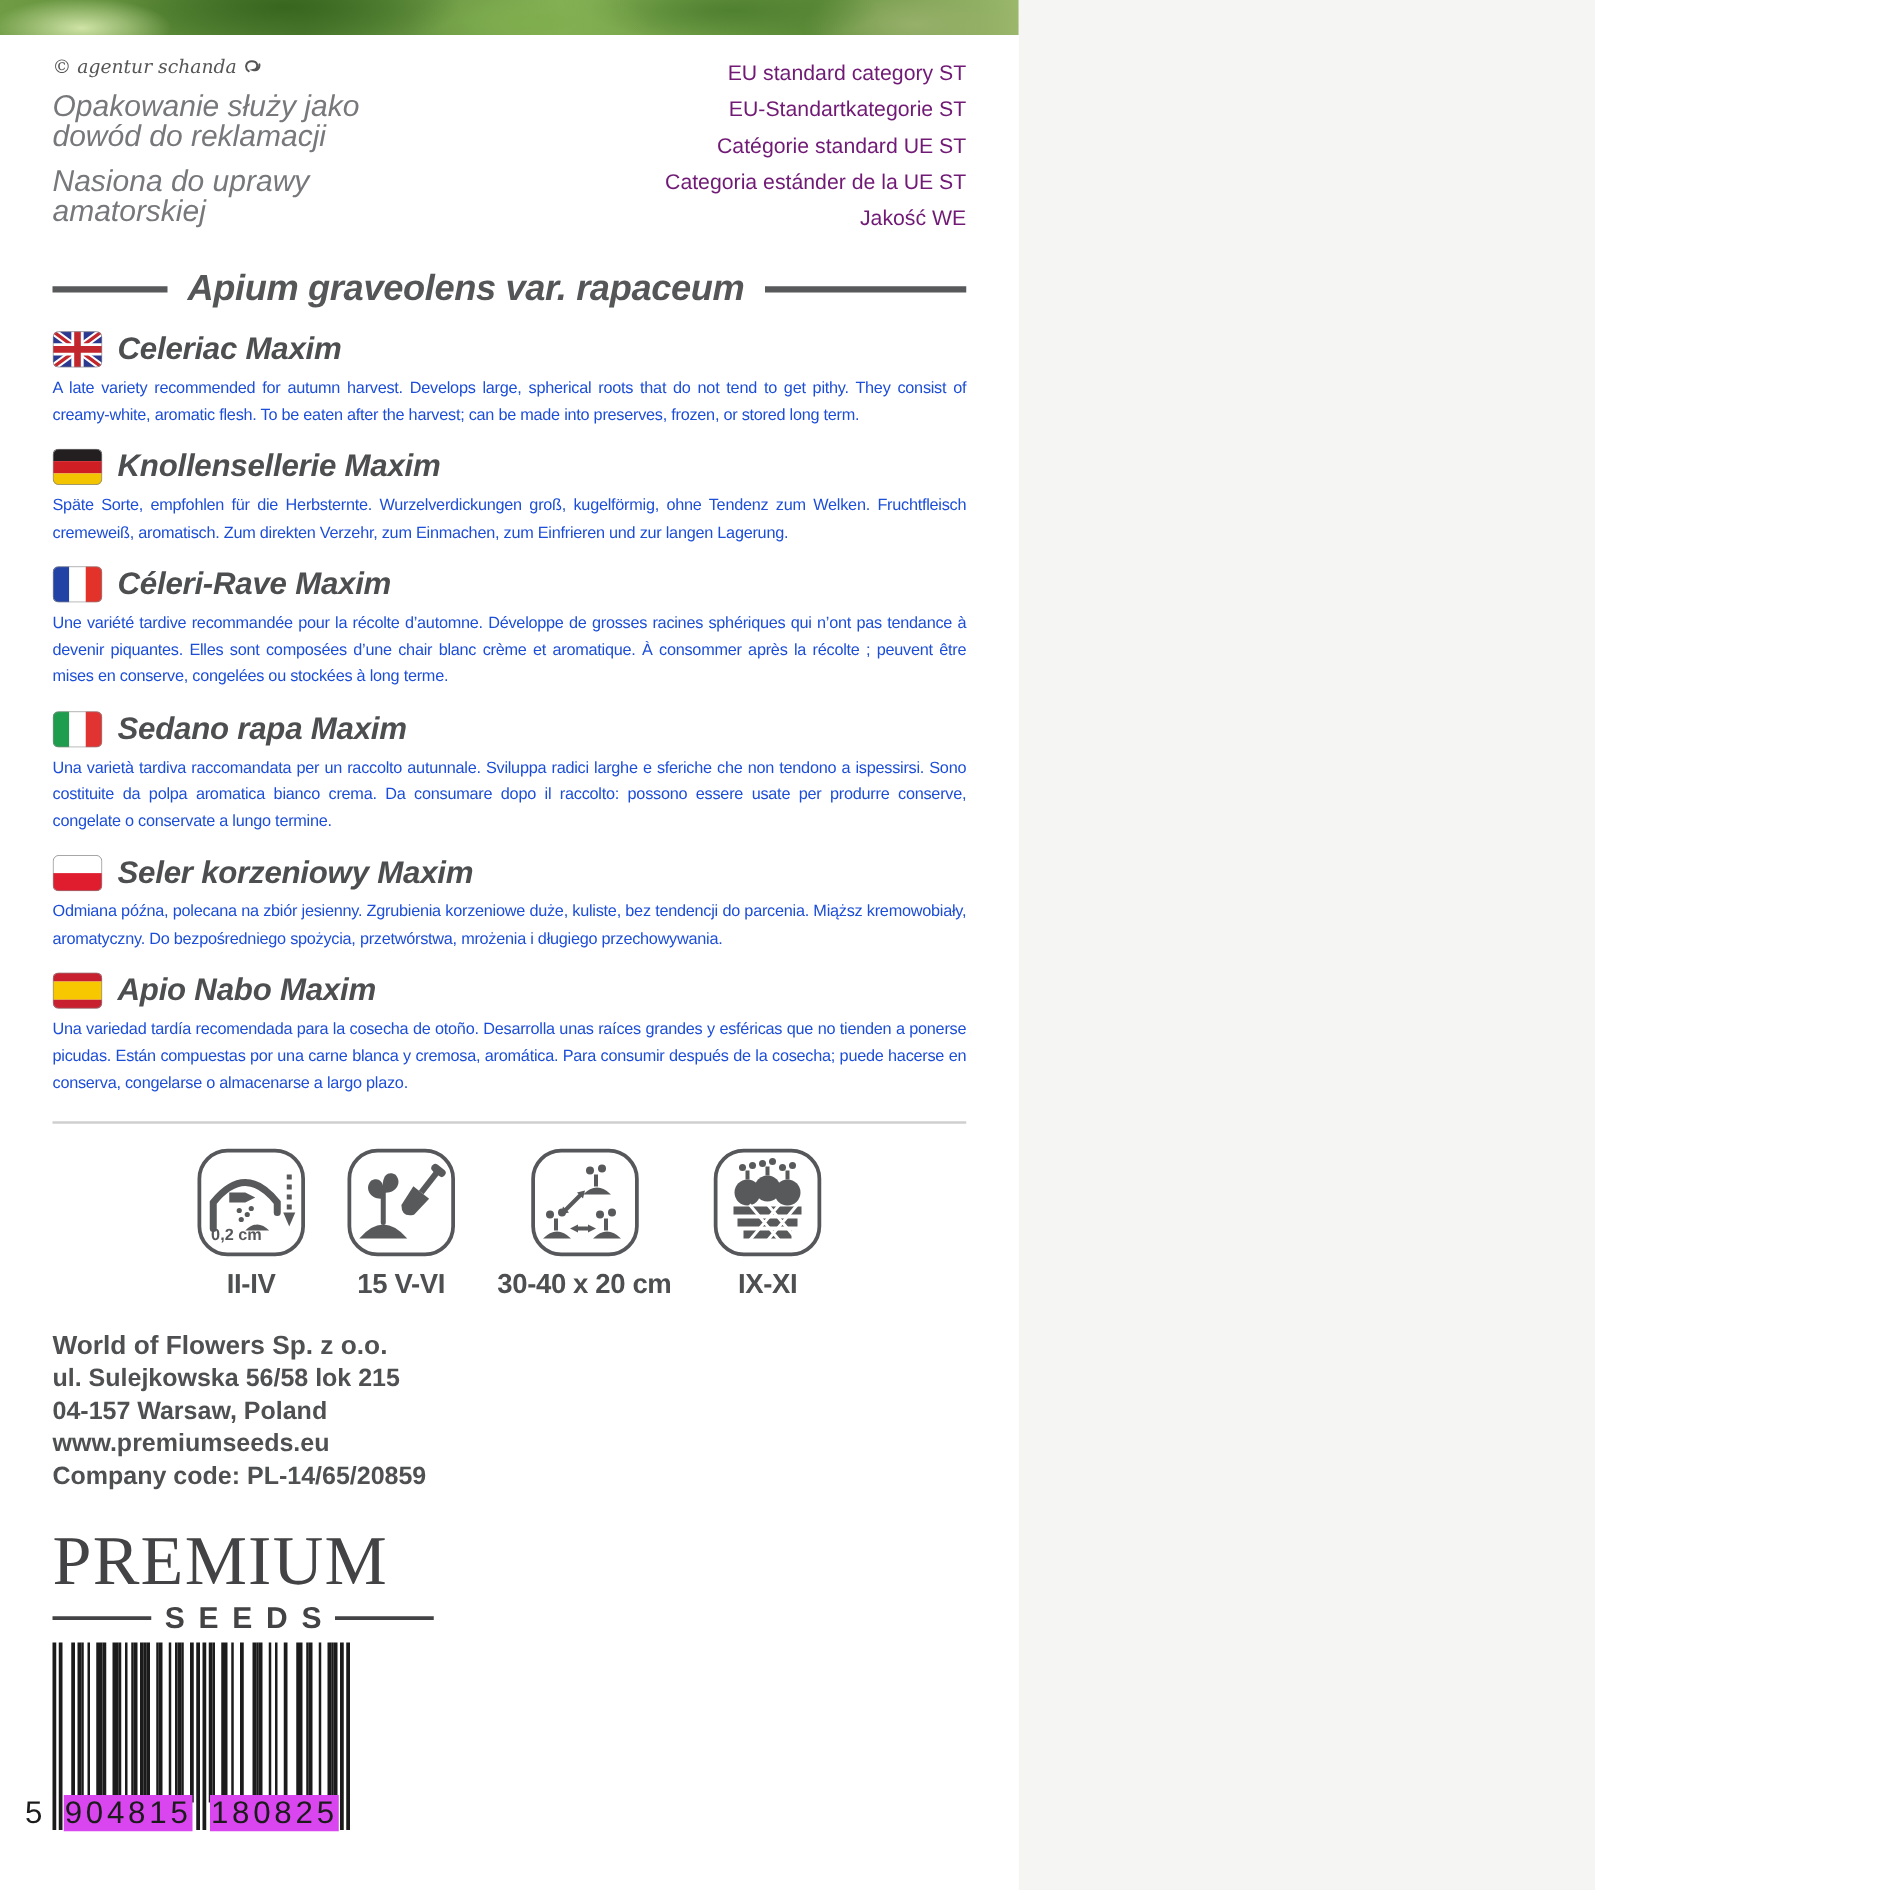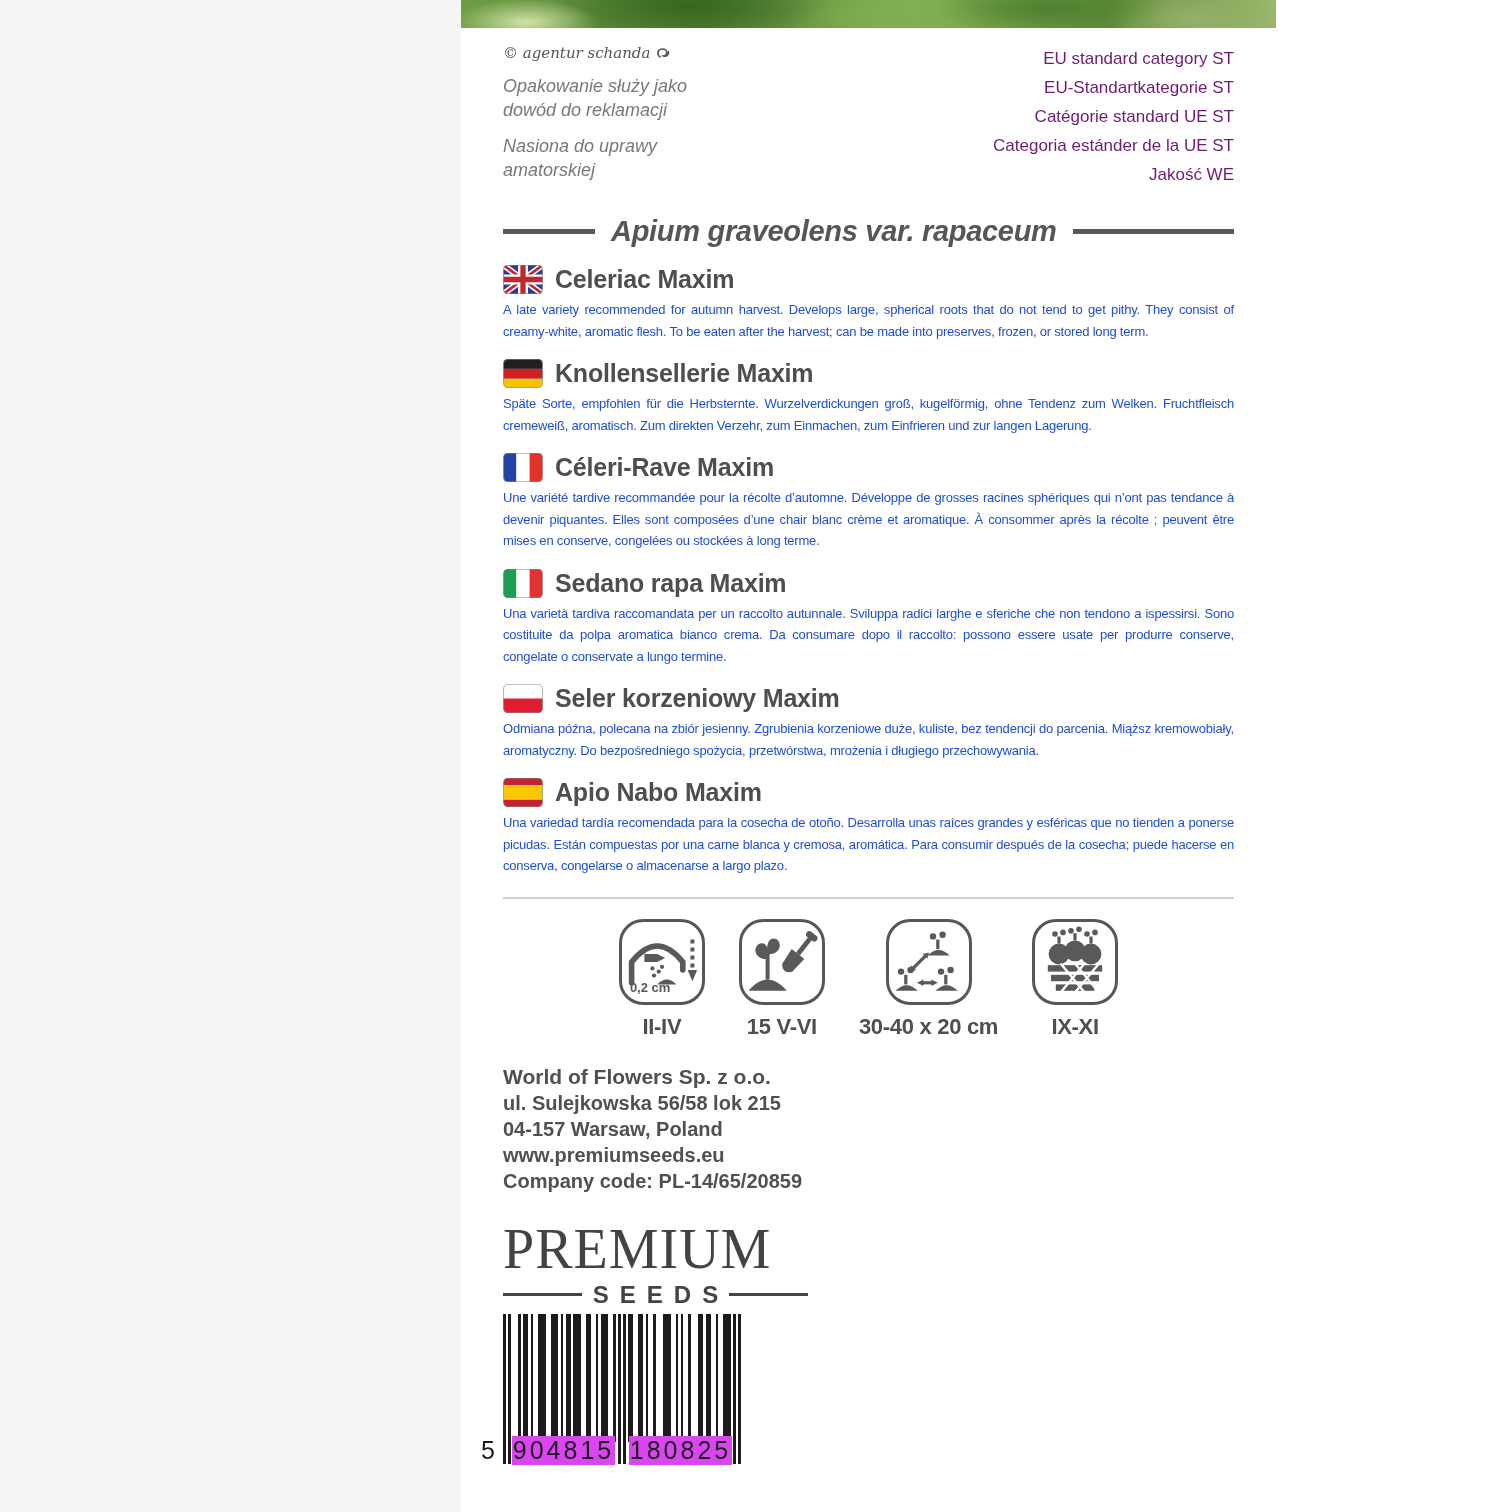--- a/index.html
+++ b/index.html
@@ -1,44 +1,44 @@
 <!DOCTYPE html>
 <html><head>
 <meta charset="utf-8">
 <style>
   html,body{margin:0;padding:0;}
   body{font-family:"Liberation Sans",sans-serif;}
-  .page{width:1276px;height:1512px;background:#f5f5f3;display:flex;justify-content:flex-end;overflow:hidden;}
+  .page{width:1276px;height:1512px;background:#f5f5f3;display:flex;justify-content:flex-start;overflow:hidden;}
   .packet{width:815px;height:1512px;background:#ffffff;position:relative;overflow:hidden;}
   
   .photo-strip{height:28px;width:100%;
     background:
       radial-gradient(ellipse 120px 40px at 8% 80%, #cfe3a6, transparent 60%),
       radial-gradient(ellipse 200px 50px at 28% 20%, #38661f, transparent 70%),
       radial-gradient(ellipse 150px 45px at 52% 65%, #7fae4e, transparent 65%),
       radial-gradient(ellipse 180px 40px at 72% 30%, #4f8030, transparent 65%),
       radial-gradient(ellipse 140px 50px at 90% 70%, #97b06a, transparent 65%),
       linear-gradient(90deg,#6f9c44,#4e7d30 30%,#86b156 55%,#5d8c38 80%,#9bb86b);}
   .content{padding:0 42px;}
   
   .meta-row{display:flex;justify-content:space-between;margin-top:16px;}
   .credit{font-family:"DejaVu Serif",serif;font-style:italic;font-size:15px;color:#555;display:flex;align-items:center;gap:5px;}
-  .note{font-style:italic;font-size:18px;line-height:24px;color:#77787b;margin:12px 16px 0 0;white-space:pre-line;}
+  .note{font-style:italic;font-size:24px;line-height:24px;color:#77787b;margin:12px 16px 0 0;white-space:pre-line;}
   .meta-right{text-align:right;font-size:17px;line-height:29px;color:#701a75;}
   
   .botanical{display:flex;align-items:center;margin-top:26px;gap:16px;}
   .botanical .rule{height:5px;background:#58595b;flex:none;}
   .botanical .rule.l{width:92px;}
   .botanical .rule.r{flex:1;}
   .botanical h1{margin:0;font-size:29px;font-style:italic;font-weight:700;color:#555658;letter-spacing:-0.3px;white-space:nowrap;}
   
   .lang-section{margin-top:17px;}
   .section-head{display:flex;align-items:center;gap:12px;}
   .flag{width:40px;height:29px;flex:none;display:block;}
-  .section-head h2{margin:0;font-size:25px;font-weight:700;color:#4d4e50;letter-spacing:-0.2px;}
+  .section-head h2{margin:0;font-size:25px;font-weight:700;color:#4d4e50;letter-spacing:-0.2px;font-style:italic;}
   .lang-section p{margin:5px 0 0 0;font-size:13px;line-height:21.5px;color:#1d4ed8;text-align:justify;letter-spacing:-0.2px;}
   
   .divider{border:none;height:2px;background:#cfcfcf;margin:20px 0 0 0;}
   
   .icons-row{display:flex;justify-content:center;gap:34px;margin-top:20px;}
   .icon-cell{display:flex;flex-direction:column;align-items:center;}
   .icon-box{width:86px;height:86px;border:3.5px solid #56575a;border-radius:24px;position:relative;box-sizing:border-box;}
   .icon-box svg{position:absolute;inset:0;width:100%;height:100%;}
   .depth-text{position:absolute;left:8px;bottom:7px;font-size:13px;font-weight:700;color:#56575a;}
   .icon-label{margin-top:9px;font-size:22px;font-weight:700;color:#4e4f51;white-space:nowrap;letter-spacing:-0.3px;}

